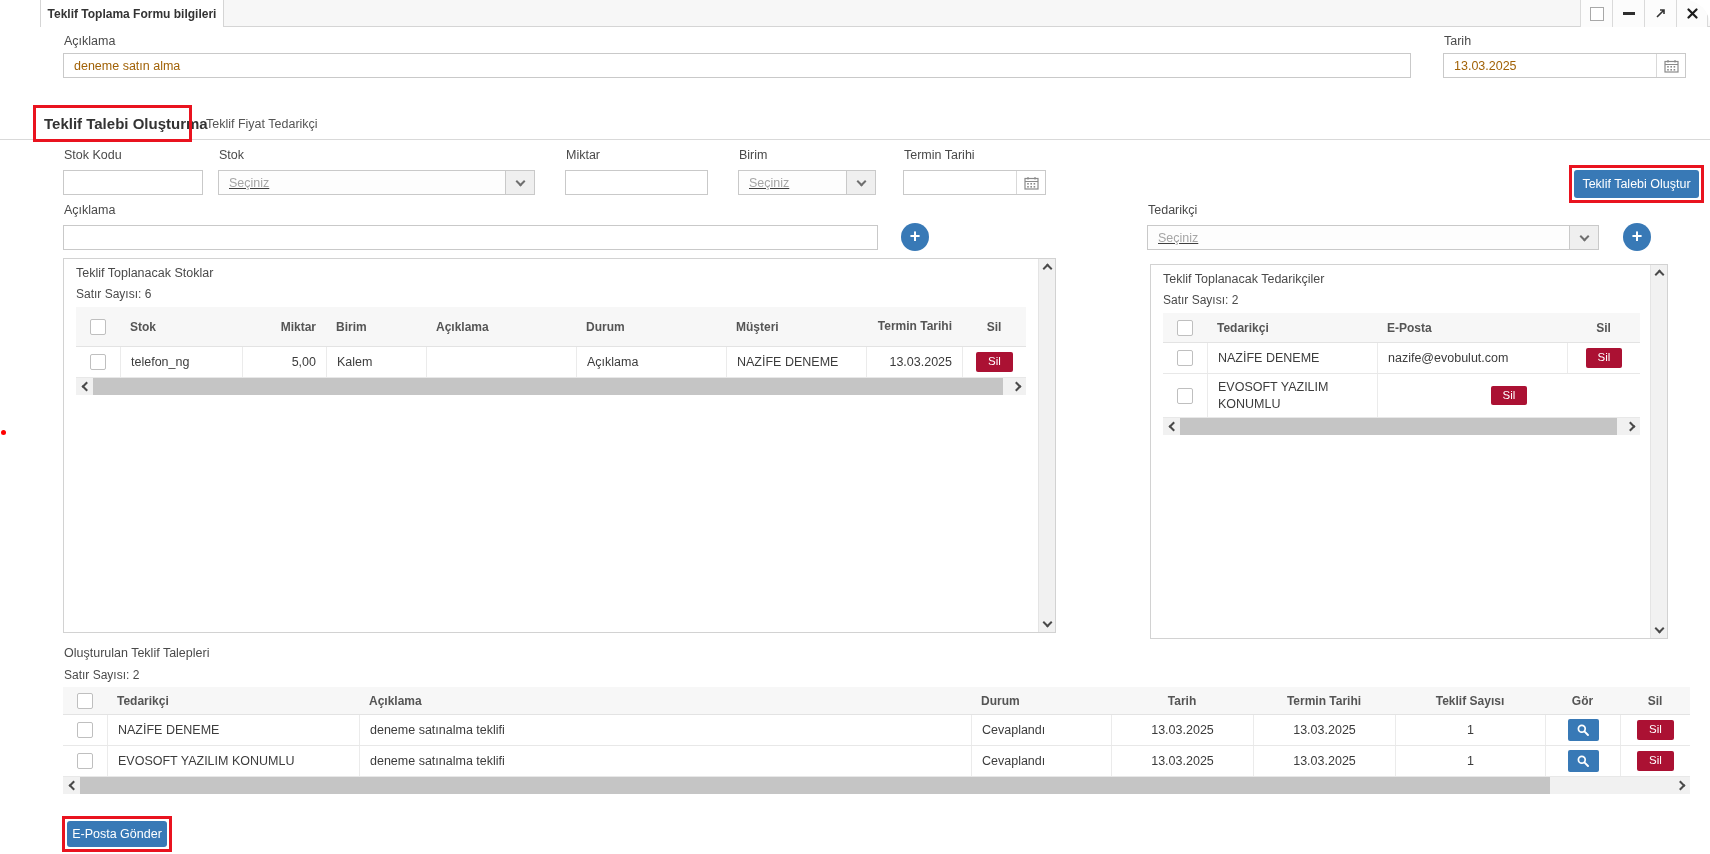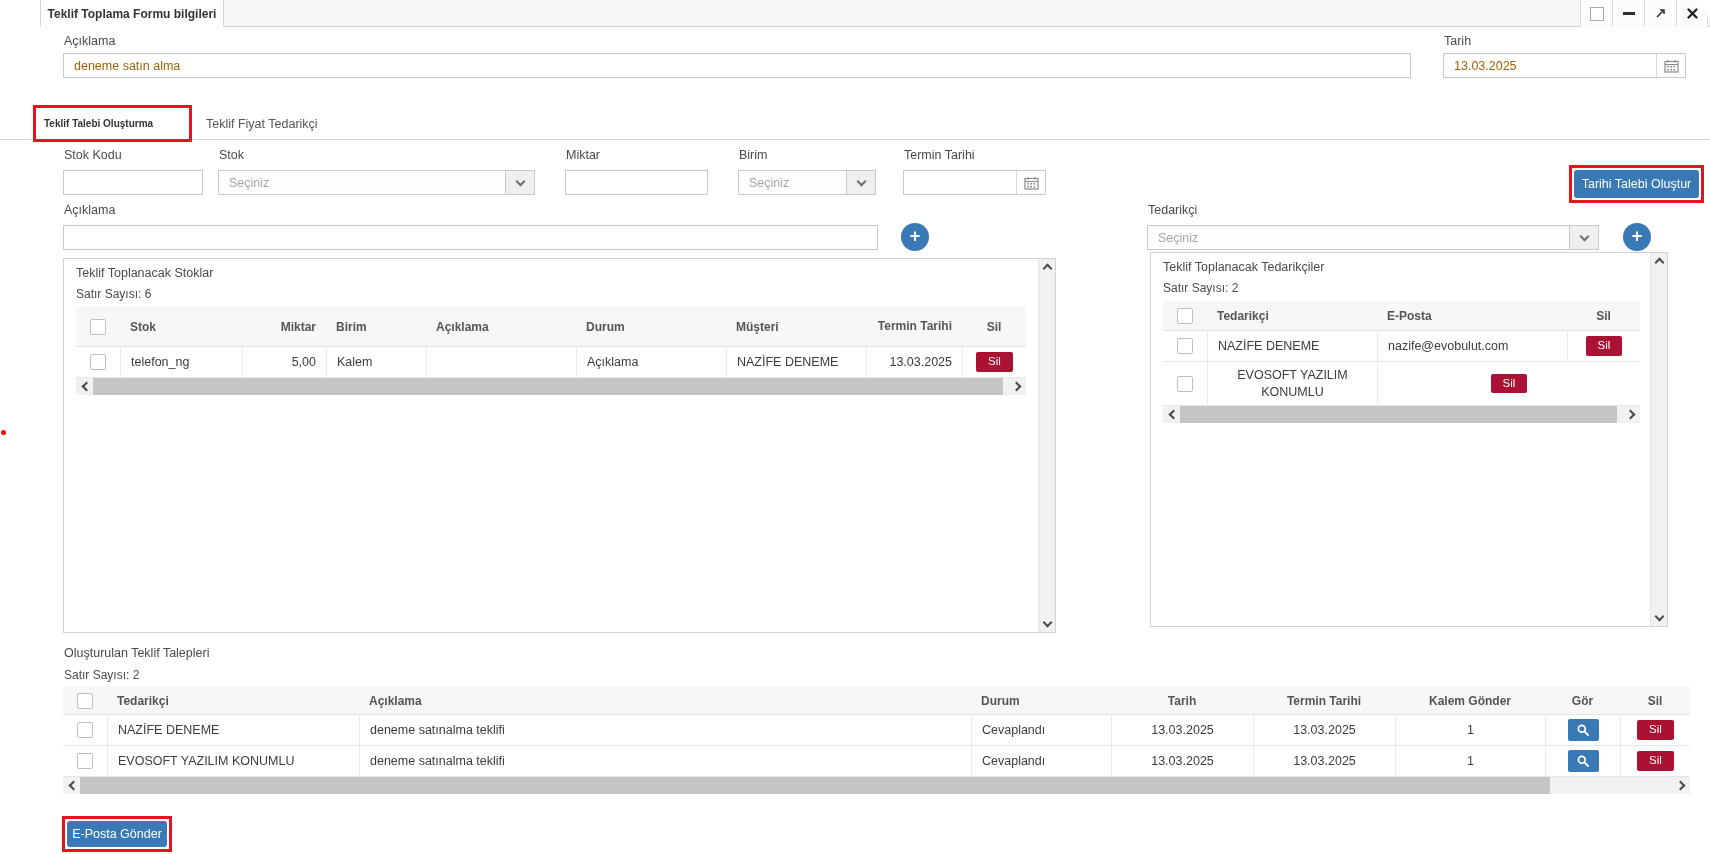--- a/index.html
+++ b/index.html
@@ -22,37 +22,37 @@
   .wc-square { width:14px; height:14px; border:1px solid #a8a8a8; background:#fff; }
   .wc-minus { width:12px; height:3px; background:#2e2e2e; }
 
   
   .lbl { position:absolute; font-size:12.5px; color:#4a4a4a; white-space:nowrap; }
   .inp { position:absolute; height:25px; border:1px solid #c9c9c9; background:#fff;
          display:flex; align-items:center; font-size:12.5px; color:#a16207; }
   .inp .val { padding:0 10px; white-space:nowrap; }
   .icon-seg { width:29px; align-self:stretch; margin-left:auto; border-left:1px solid #d9d9d9;
               display:flex; align-items:center; justify-content:center; }
-  .sel { position:absolute; height:25px; border:1px solid #c9c9c9; background:#fdfdfd; display:flex; align-items:center; }
+  .sel { position:absolute; height:25px; border:1px solid #c9c9c9; background:#fdfdfd; display:flex; align-items:center;text-decoration:underline; }
   .sel .ph { flex:1; padding:0 10px; color:#a6a6a6; white-space:nowrap; overflow:hidden; }
   .sel-btn { width:29px; align-self:stretch; background:#efefef; border-left:1px solid #c9c9c9;
              display:flex; align-items:center; justify-content:center; cursor:pointer; }
 
   .btn-primary { position:absolute; background:#3879b6; color:#fff; border-radius:3px;
                  display:flex; align-items:center; justify-content:center; font-size:12.5px;
                  white-space:nowrap; cursor:pointer; }
   .btn-plus { position:absolute; width:28px; height:28px; border-radius:50%; background:#3879b6;
               color:#fff; font-size:18px; font-weight:bold; display:flex; align-items:center;
               justify-content:center; cursor:pointer; padding-bottom:2px; }
   .annot { position:absolute; border:3px solid #e9131f; pointer-events:none; z-index:30; }
 
   
   .tabbar { position:absolute; left:0; top:107px; width:1710px; height:33px; border-bottom:1px solid #d9d9d9; }
   .tab { position:absolute; top:0; height:33px; display:flex; align-items:center; white-space:nowrap; cursor:pointer; }
-  .tab.active { font-weight:bold; color:#333; font-size:10px; }
+  .tab.active { font-weight:bold; color:#333; font-size:15px; }
   .tab.plain { color:#555; font-size:12.5px; }
 
   
   .panel { position:absolute; border:1px solid #d2d2d2; background:#fff; }
   .panel-title { position:absolute; left:12px; top:7px; font-size:12.5px; color:#4a4a4a; white-space:nowrap; }
   .rowcount { position:absolute; left:12px; top:28px; font-size:12px; color:#4a4a4a; white-space:nowrap; }
   .vscroll { position:absolute; top:0; right:0; bottom:0; width:17px; background:#f1f1f1;
              border-left:1px solid #e4e4e4; display:flex; flex-direction:column;
              justify-content:space-between; align-items:center; padding:6px 0; }
   .hscroll { display:flex; align-items:center; height:17px; background:#f1f1f1; }
@@ -207,21 +207,21 @@
             <rect x="6.4" y="7" width="1.6" height="1.6"></rect>
             <rect x="9.6" y="7" width="1.6" height="1.6"></rect>
             <rect x="3.2" y="10" width="1.6" height="1.6"></rect>
             <rect x="6.4" y="10" width="1.6" height="1.6"></rect>
             <rect x="9.6" y="10" width="1.6" height="1.6"></rect>
           </g>
         </svg>
     </span>
   </div>
 
-  <div class="btn-primary" style="left:1574px; top:170px; width:125px; height:28px;">Tarihi Talebi Oluştur</div>
+  <div class="btn-primary" style="left:1574px; top:170px; width:125px; height:28px;">Teklif Talebi Oluştur</div>
   <div class="annot" style="left:1569px; top:165px; width:135px; height:38px;"></div>
 
   <div class="lbl" style="left:64px; top:203px;">Açıklama</div>
   <div class="inp" style="left:63px; top:225px; width:815px;">
       <span class="val"></span>
     </div>
   <div class="btn-plus" style="left:901px; top:223px;">
     <span>+</span>
   </div>
 
@@ -279,21 +279,21 @@
           </span>
       </div>
     </div>
 
     <div class="vscroll">
       <i class="chev up dark"></i>
       <i class="chev down dark"></i>
     </div>
   </div>
 
-  <div class="panel" style="left:1150px; top:252px; width:518px; height:375px;text-align:center;">
+  <div class="panel" style="left:1150px; top:264px; width:518px; height:375px;">
     <div class="panel-title">Teklif Toplanacak Tedarikçiler</div>
     <div class="rowcount">Satır Sayısı: 2</div>
 
     <div style="position:absolute; left:12px; top:48px; width:477px;">
       <div class="trow thead" style="height:30px;">
         <div class="th s-chk">
             <span class="chk"></span>
           </div>
         <div class="th s1">Tedarikçi</div>
         <div class="th s2">E-Posta</div>
@@ -341,21 +341,21 @@
   <div style="position:absolute; left:63px; top:687px; width:1627px;">
     <div class="trow thead" style="height:28px;">
       <div class="th b-chk">
           <span class="chk"></span>
         </div>
       <div class="th b1">Tedarikçi</div>
       <div class="th b2">Açıklama</div>
       <div class="th b3">Durum</div>
       <div class="th b4 c">Tarih</div>
       <div class="th b5 c">Termin Tarihi</div>
-      <div class="th b6 c">Kalem Gönder</div>
+      <div class="th b6 c">Teklif Sayısı</div>
       <div class="th b7 c">Gör</div>
       <div class="th b8 c">Sil</div>
     </div>
 
     <div class="trow drow" style="height:31px;">
       <div class="td b-chk">
           <span class="chk"></span>
         </div>
       <div class="td b1">NAZİFE DENEME</div>
       <div class="td b2">deneme satınalma teklifi</div>

